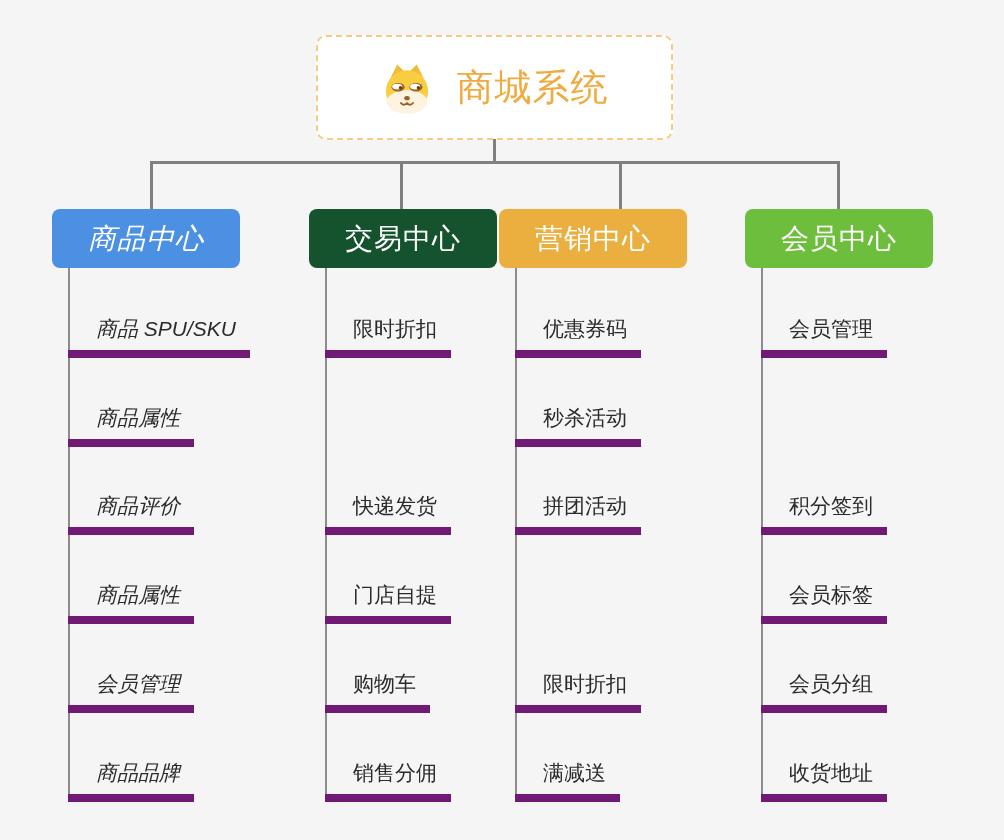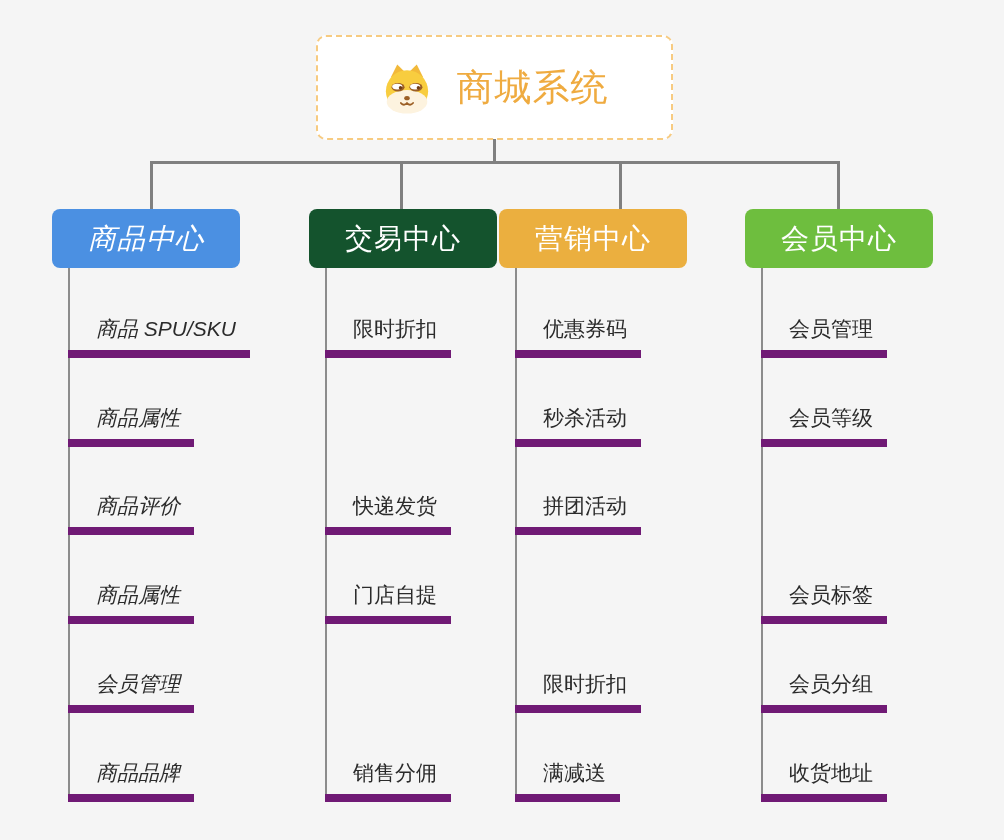--- a/index.html
+++ b/index.html
@@ -98,20 +98,23 @@
     <div class="vline"></div>
     <div class="item r1">
         <span>限时折扣</span>
       </div>
     <div class="item r3">
         <span>快递发货</span>
       </div>
     <div class="item r4">
         <span>门店自提</span>
       </div>
+    <div class="item r5">
+        <span>购物车</span>
+      </div>
     <div class="item r6">
         <span>销售分佣</span>
       </div>
   </div>
 
   <div class="col col-3">
     <div class="hdr" style="background: rgb(235, 175, 63);">营销中心</div>
     <div class="vline"></div>
     <div class="item r1">
         <span>优惠券码</span>
@@ -129,22 +132,22 @@
         <span>满减送</span>
       </div>
   </div>
 
   <div class="col col-4">
     <div class="hdr" style="background: rgb(110, 190, 62);">会员中心</div>
     <div class="vline"></div>
     <div class="item r1">
         <span>会员管理</span>
       </div>
-    <div class="item r2">
-        <span>会员等级</span>
+    <div class="item r3">
+        <span>积分签到</span>
       </div>
     <div class="item r4">
         <span>会员标签</span>
       </div>
     <div class="item r5">
         <span>会员分组</span>
       </div>
     <div class="item r6">
         <span>收货地址</span>
       </div>

